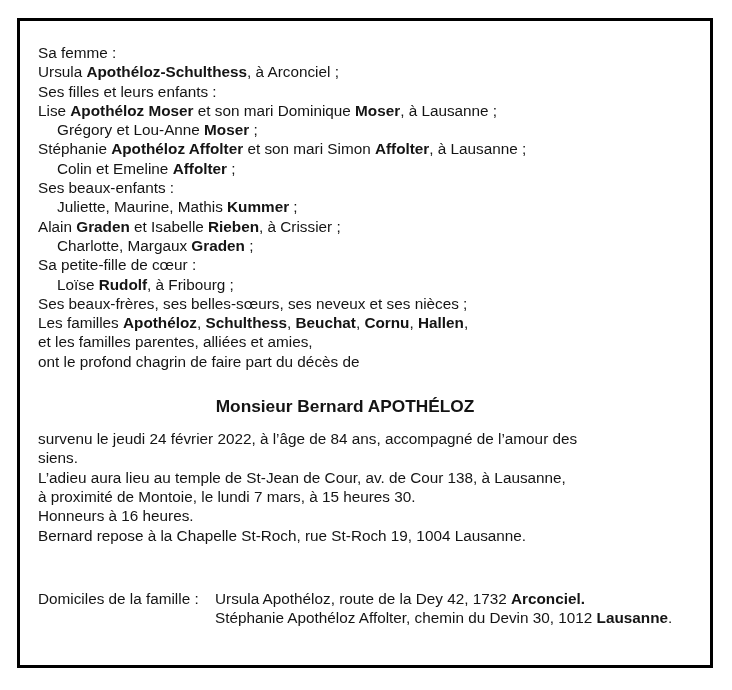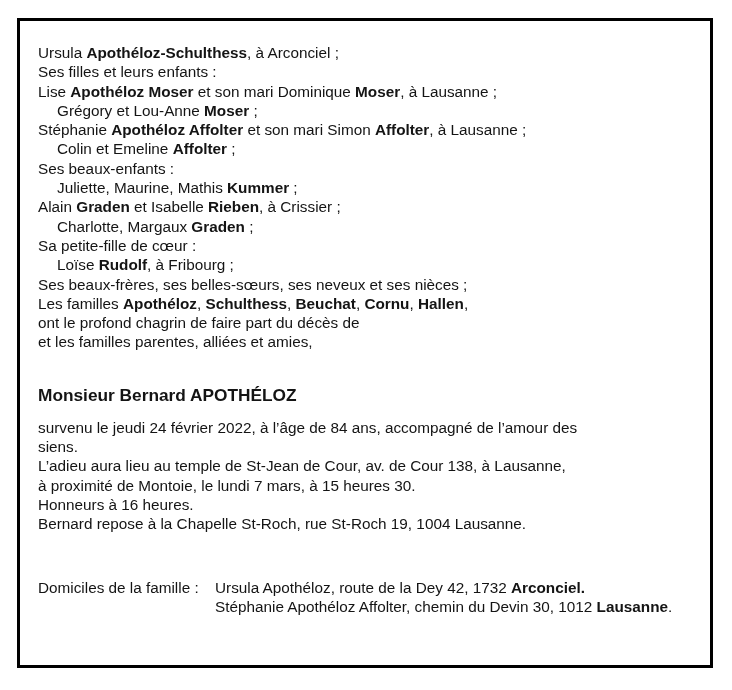--- a/index.html
+++ b/index.html
@@ -37,22 +37,22 @@
     line-height:19.3px;
     white-space:nowrap;
   }
   .line.indent{
     padding-left:19px;
   }
   .bold{
     font-weight:bold;
   }
   .title-block{
-    margin-top:32px;
-    text-align:left;
+    margin-top:24px;
+    text-align:center;
   }
   .deceased-name{
     font-size:17.3px;
     font-weight:bold;
     line-height:22px;
   }
   .deceased-title{
     font-size:15.3px;
     line-height:19.3px;
   }
@@ -74,36 +74,37 @@
     flex:1 1 auto;
   }
 </style>
 </head>
 <body>
 
 <div class="page">
   <div class="frame">
 
     <div class="family-block">
+        <div class="line"><span>Sa femme :</span></div>
         <div class="line"><span>Ursula </span><span class="bold">Apothéloz-Schulthess</span><span>, à Arconciel ;</span></div>
         <div class="line"><span>Ses filles et leurs enfants :</span></div>
         <div class="line"><span>Lise </span><span class="bold">Apothéloz Moser</span><span> et son mari Dominique </span><span class="bold">Moser</span><span>, à Lausanne ;</span></div>
         <div class="line indent"><span>Grégory et Lou-Anne </span><span class="bold">Moser</span><span> ;</span></div>
         <div class="line"><span>Stéphanie </span><span class="bold">Apothéloz Affolter</span><span> et son mari Simon </span><span class="bold">Affolter</span><span>, à Lausanne ;</span></div>
         <div class="line indent"><span>Colin et Emeline </span><span class="bold">Affolter</span><span> ;</span></div>
         <div class="line"><span>Ses beaux-enfants :</span></div>
         <div class="line indent"><span>Juliette, Maurine, Mathis </span><span class="bold">Kummer</span><span> ;</span></div>
         <div class="line"><span>Alain </span><span class="bold">Graden</span><span> et Isabelle </span><span class="bold">Rieben</span><span>, à Crissier ;</span></div>
         <div class="line indent"><span>Charlotte, Margaux </span><span class="bold">Graden</span><span> ;</span></div>
         <div class="line"><span>Sa petite-fille de cœur :</span></div>
         <div class="line indent"><span>Loïse </span><span class="bold">Rudolf</span><span>, à Fribourg ;</span></div>
         <div class="line"><span>Ses beaux-frères, ses belles-sœurs, ses neveux et ses nièces ;</span></div>
         <div class="line"><span>Les familles </span><span class="bold">Apothéloz</span><span>, </span><span class="bold">Schulthess</span><span>, </span><span class="bold">Beuchat</span><span>, </span><span class="bold">Cornu</span><span>, </span><span class="bold">Hallen</span><span>,</span></div>
+        <div class="line"><span>et les familles parentes, alliées et amies,</span></div>
         <div class="line"><span>ont le profond chagrin de faire part du décès de</span></div>
-        <div class="line"><span>et les familles parentes, alliées et amies,</span></div>
       </div>
 
     <div class="title-block">
       <div class="deceased-name">Monsieur Bernard APOTHÉLOZ</div>
     </div>
 
     <div class="body-block">
         <div class="line"><span>survenu le jeudi 24 février 2022, à l’âge de 84 ans, accompagné de l’amour des</span></div>
         <div class="line"><span>siens.</span></div>
         <div class="line"><span>L’adieu aura lieu au temple de St-Jean de Cour, av. de Cour 138, à Lausanne,</span></div>

